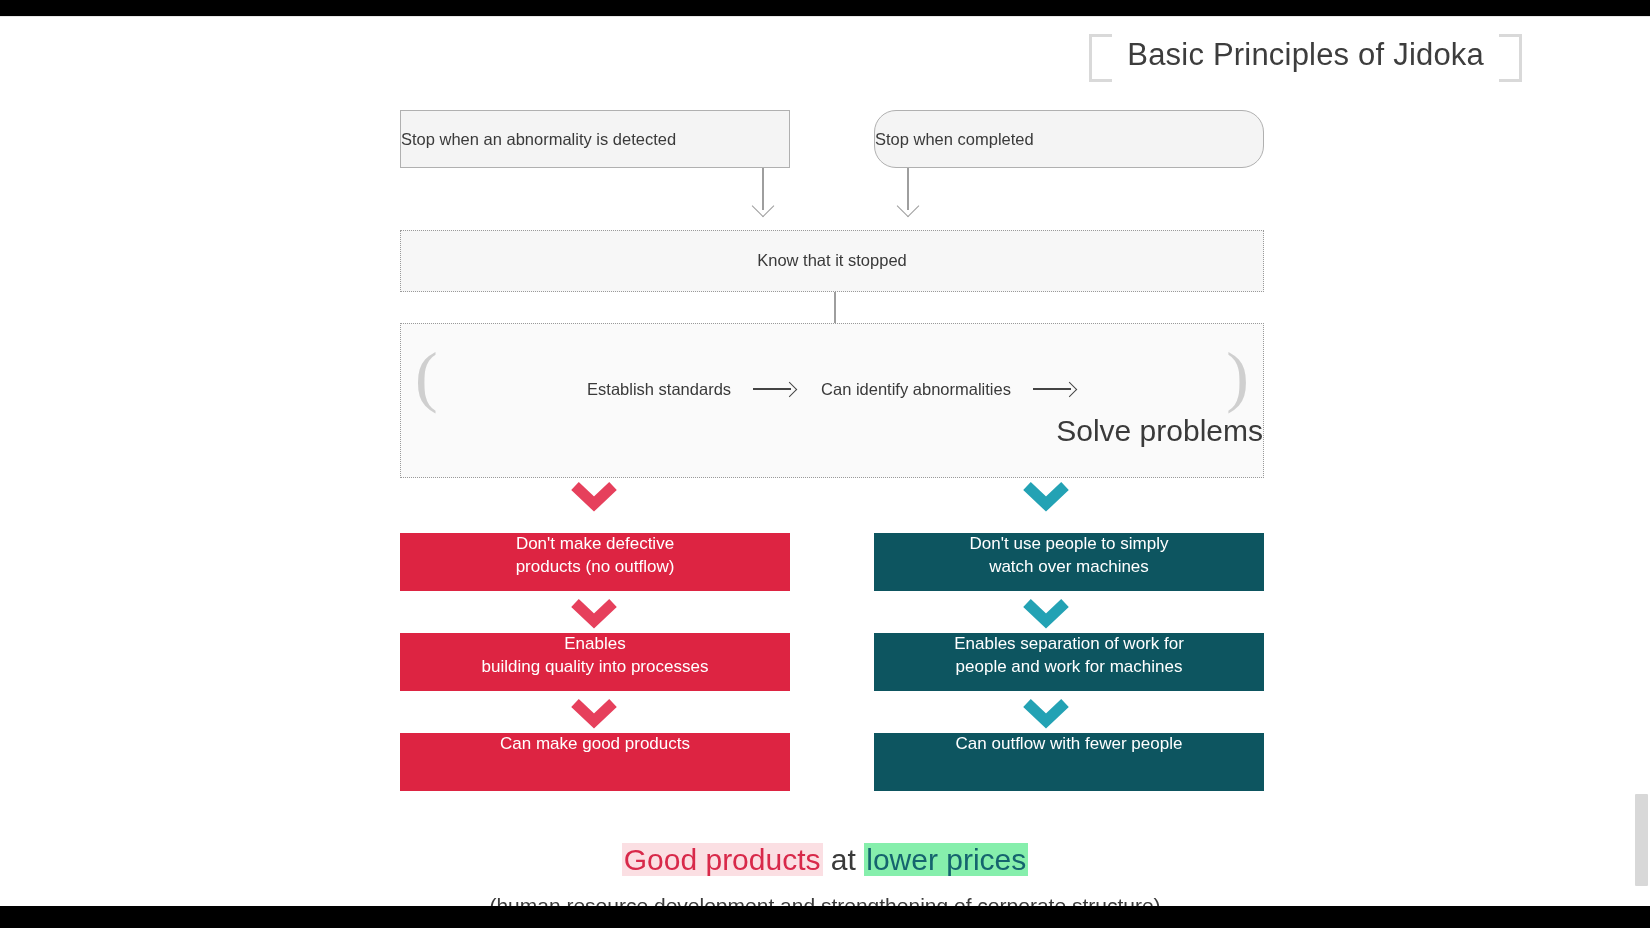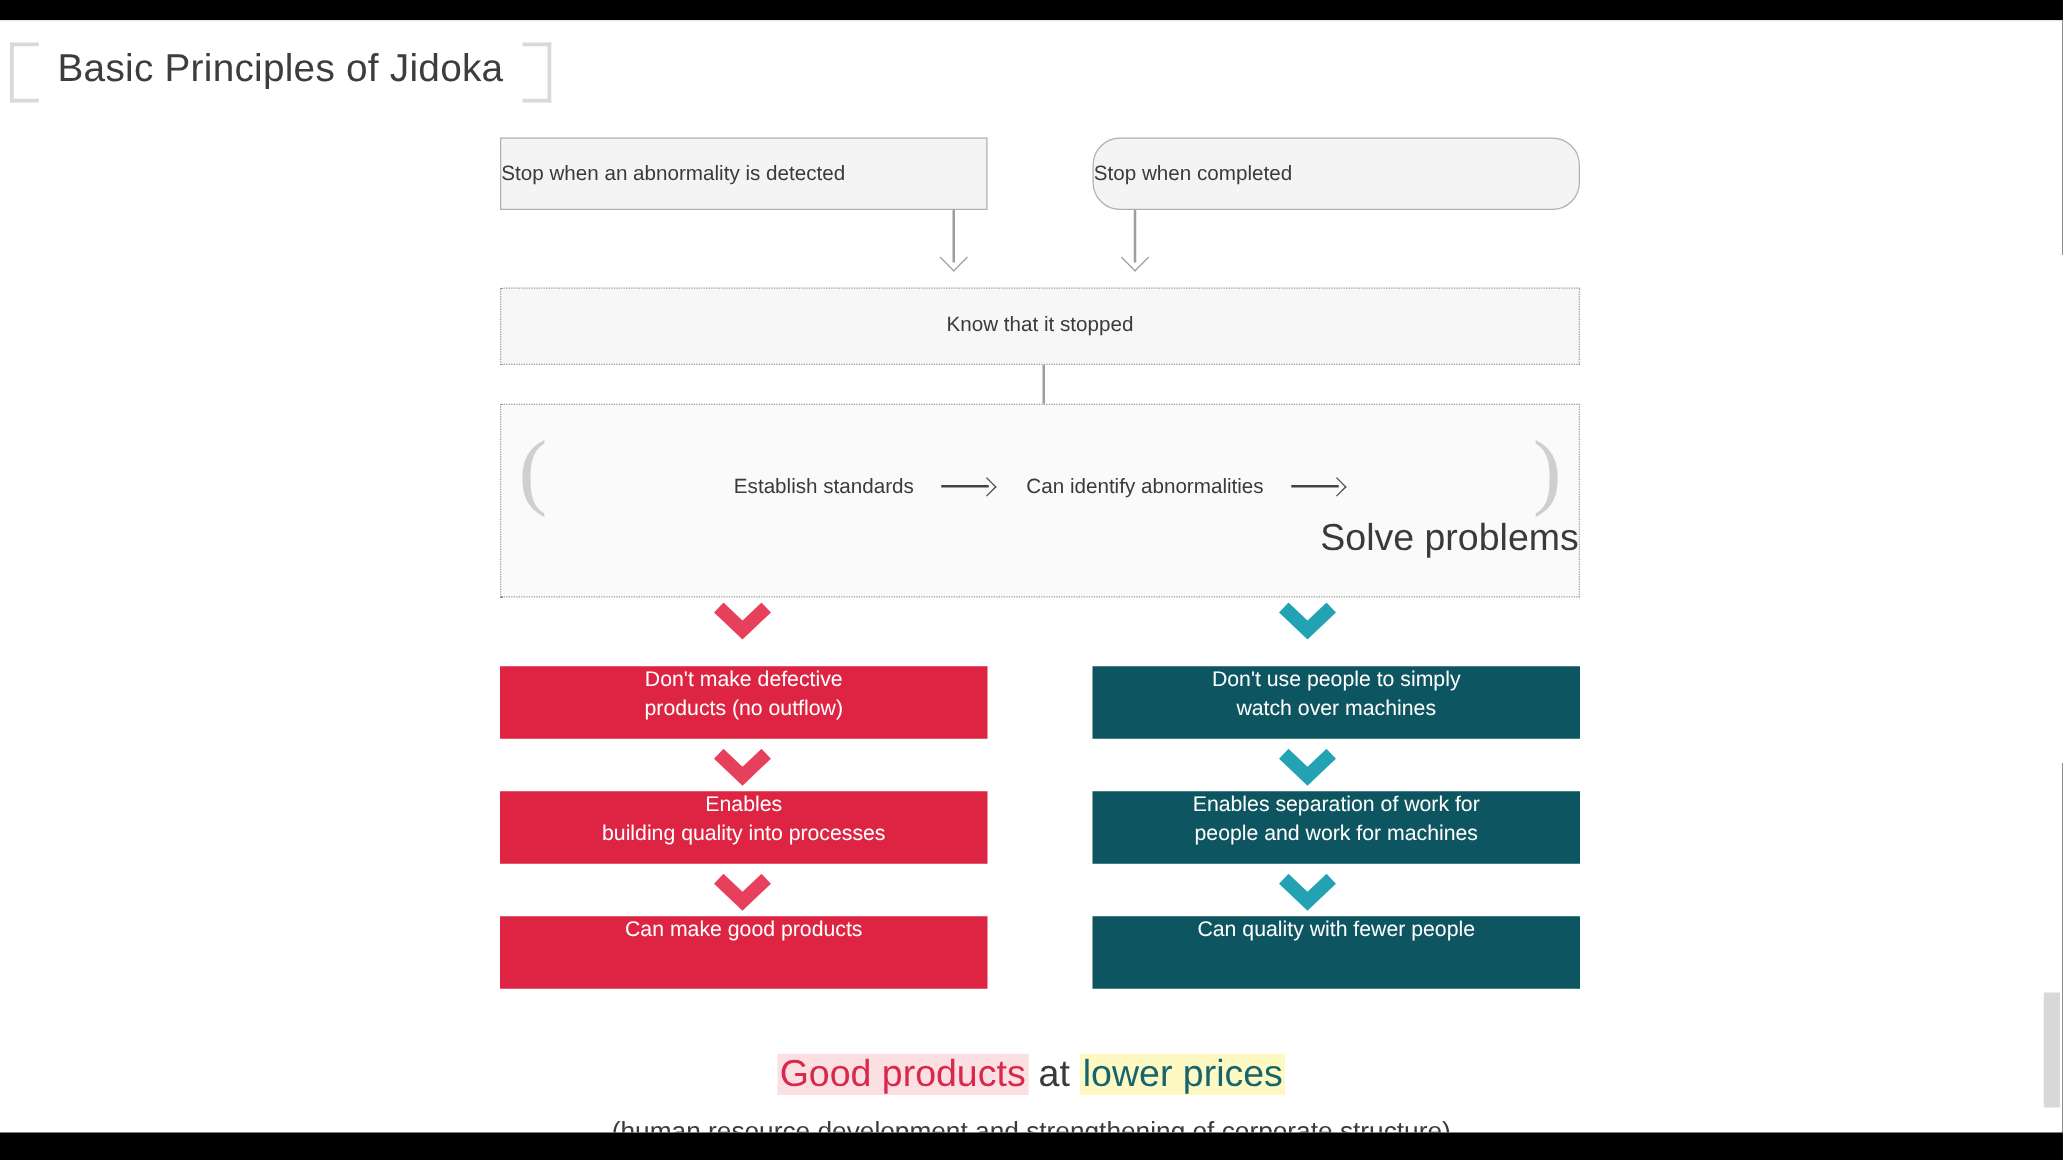--- a/index.html
+++ b/index.html
@@ -63,21 +63,21 @@
     height: 92px;
     background: #d8d8d8;
     border-radius: 1px;
   }
 
   
   #title-wrap {
     position: absolute;
     left: 0; top: 12px;
     width: 1530px;
-    text-align: left;
+    text-align: right;
   }
   #title-inner {
     display: inline-block;
     position: relative;
     padding: 0 46px;
   }
   .title-bracket {
     position: absolute;
     top: 6px;
     width: 20px;
@@ -231,21 +231,21 @@
     color: #d8294a;
     background: #fbdfe3;
     padding: 0 2px;
     box-decoration-break: clone;
   }
   #conclusion .mid {
     color: #3a3a3a;
   }
   #conclusion .hl-teal {
     color: #15646e;
-    background: #fef9c3;
+    background: #86efac;
     padding: 0 2px;
     box-decoration-break: clone;
   }
   #subcaption {
     position: absolute;
     left: 0; width: 100%;
     text-align: center;
     font-size: 21px;
     color: #3a3a3a;
     white-space: nowrap;
@@ -363,21 +363,21 @@
 people and work for machines</span>
     </div>
 
     <div class="chevron" style="left:1023px; top:683px;">
       <svg viewBox="0 0 46 30">
           <path d="M4 4 L23 22 L42 4" fill="none" stroke="#23a2b4" stroke-width="11" stroke-linecap="butt" stroke-linejoin="miter"></path>
         </svg>
     </div>
 
     <div class="outcome teal" style="left:874px; top:717px; width:390px; height:58px;">
-      <span>Can quality with fewer people</span>
+      <span>Can outflow with fewer people</span>
     </div>
 
     <div id="conclusion" style="top:827px;">
       <span class="hl-red">Good products</span><span class="mid"> at </span><span class="hl-teal">lower prices</span>
     </div>
 
     <div id="subcaption" style="top:878px;">(human resource development and strengthening of corporate structure)</div>
 
     <div id="scrollbar-track">
       <div id="scrollbar-thumb"></div>

